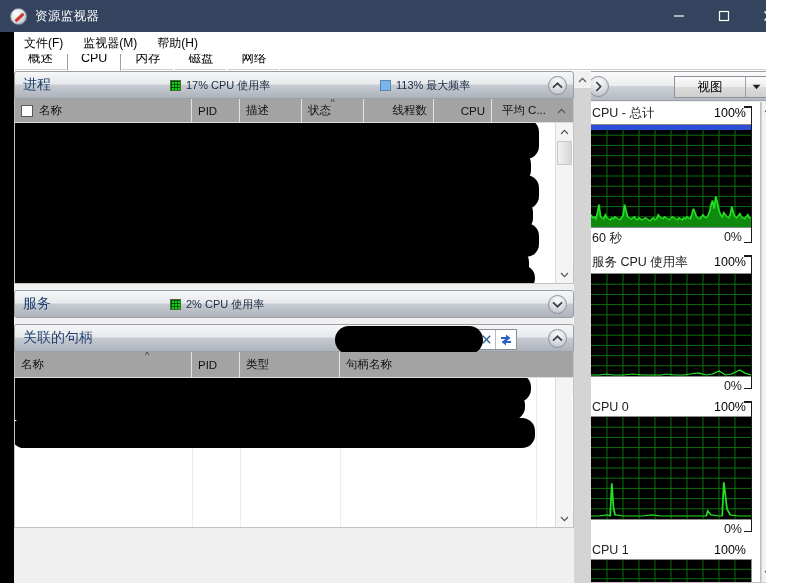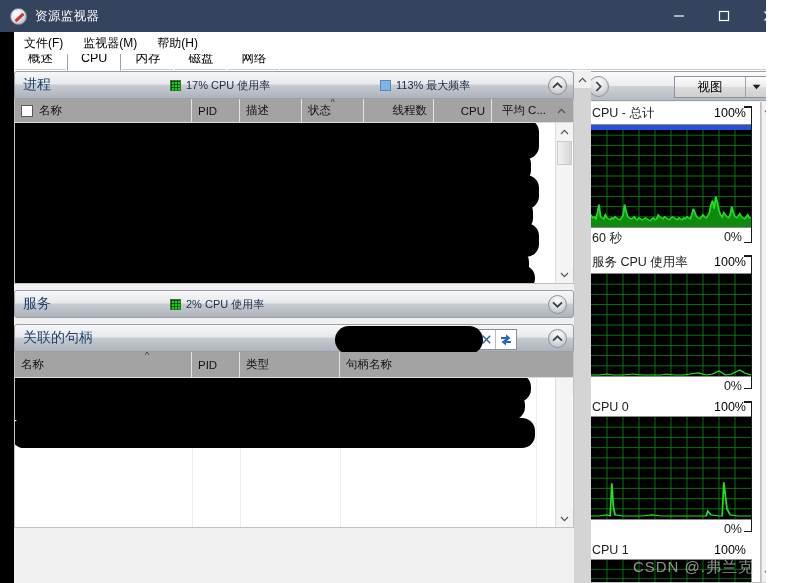--- a/index.html
+++ b/index.html
@@ -714,16 +714,15 @@
           </svg>
       </div>
       <div class="arrow bot">
         <svg width="9" height="6" viewBox="0 0 9 6">
             <path d="M1 1 L4.5 4.6 L8 1" fill="none" stroke="#666" stroke-width="1.2"></path>
           </svg>
       </div>
     </div>
   </div>
 
-  <div class="watermark">CSDN @.弗兰克</div>
 
   <div class="edge-redact"></div>
 </div>
 
 </body></html>

